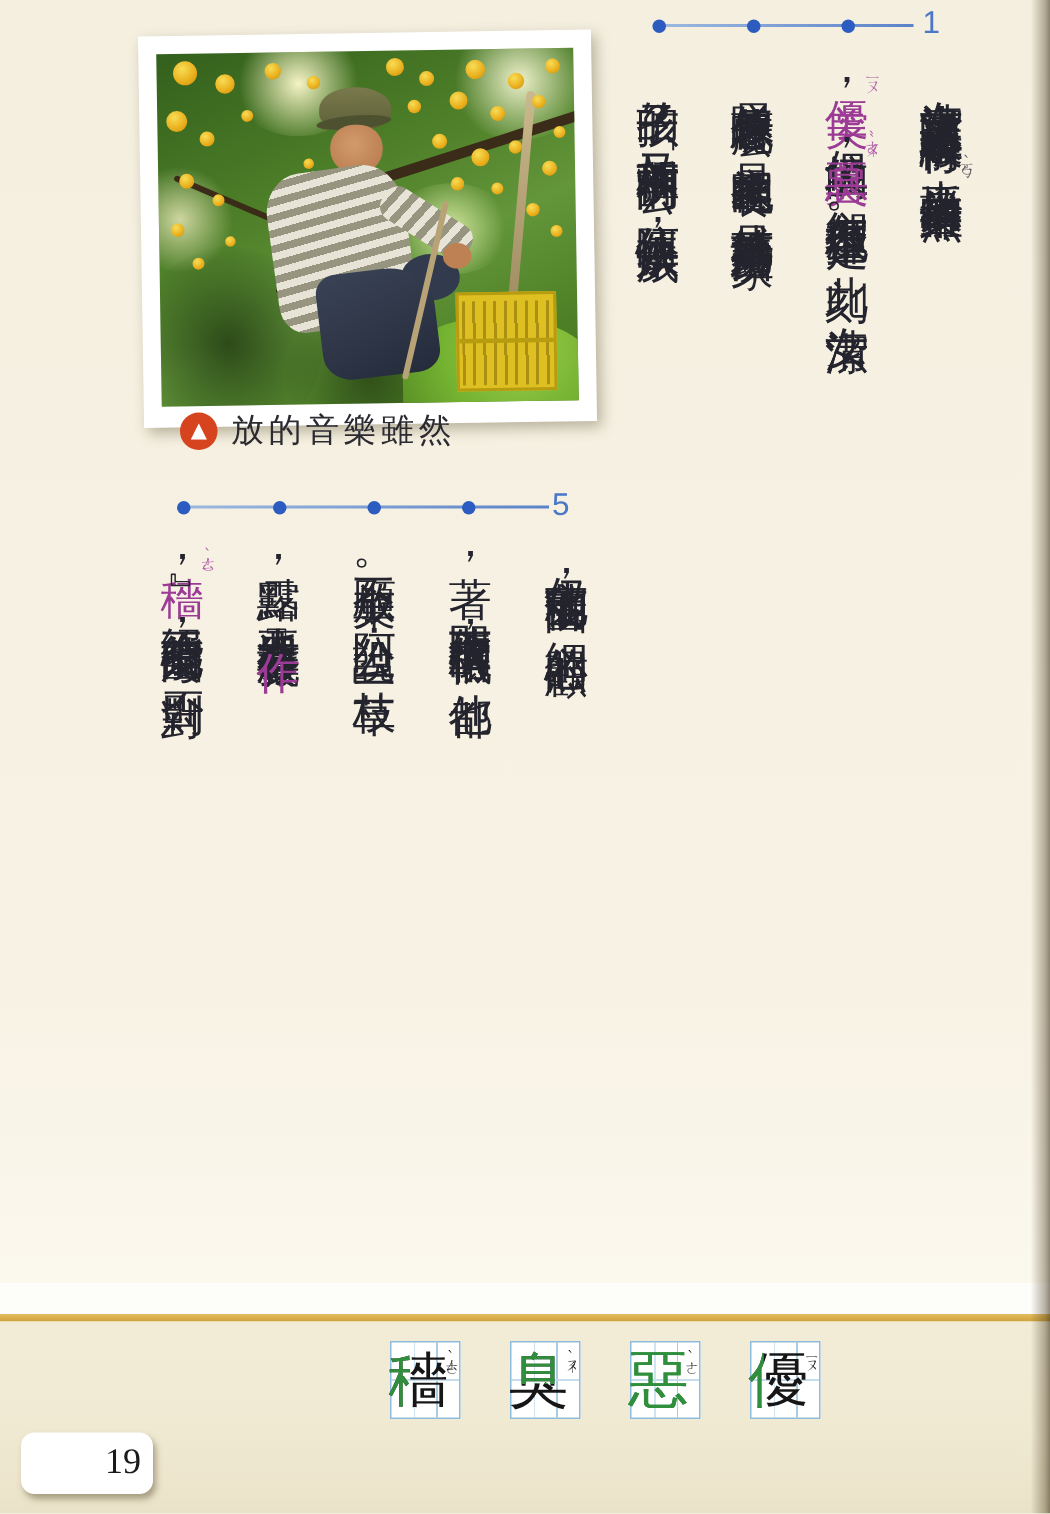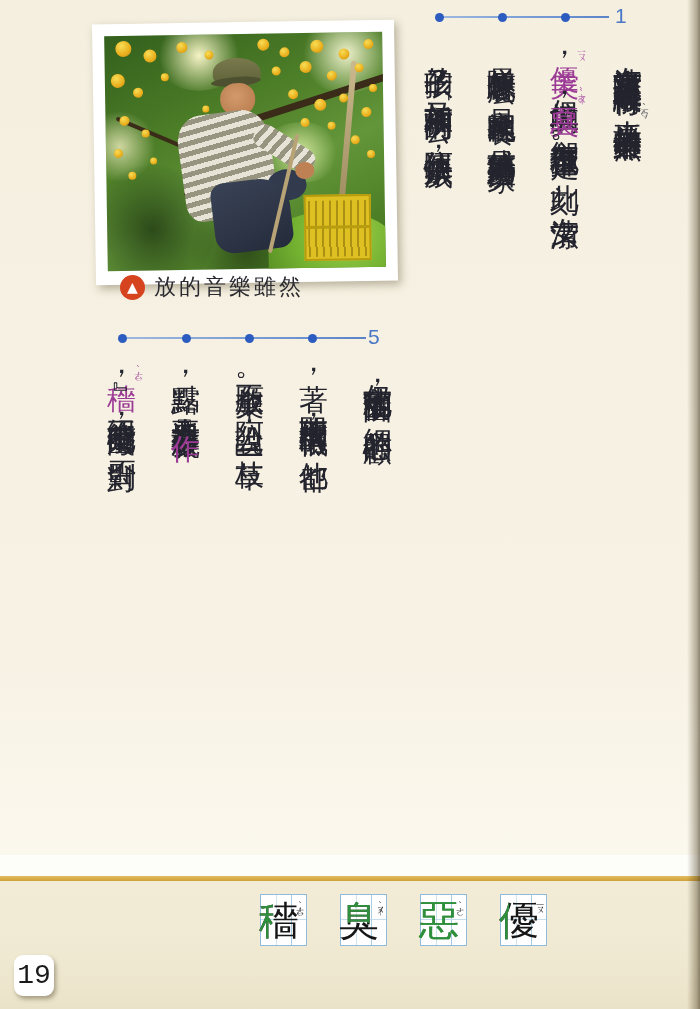--- a/index.html
+++ b/index.html
@@ -101,21 +101,21 @@
   .hl-left .over{clip-path:inset(0 70% 0 0);}
   .hl-leftwide .over{clip-path:inset(0 58% 0 0);}
   .hl-top .over{clip-path:inset(0 0 44% 0);}
   .hl-full .base{color:#2f8f3c;}
   .vzhuyin{position:absolute;left:31px;top:5px;width:14px;writing-mode:vertical-rl;text-orientation:upright;
     font-size:10px;line-height:11px;color:#222;text-align:center;letter-spacing:0;}
 
   
   .pagenum{position:absolute;left:14px;top:955px;width:40px;height:41px;background:#fff;border-radius:9px;
     box-shadow:2px 3px 4px rgba(100,90,60,0.5);display:flex;align-items:center;justify-content:center;
-    font-family:Liberation Mono, monospace;font-size:28px;color:#1a1a1a;}
+    font-family:Liberation Serif, serif;font-size:24px;color:#1a1a1a;padding-left:48px;}
 </style>
 </head>
 <body>
 
 <div class="main-area"></div>
 <div class="white-strip"></div>
 <div class="gold-line"></div>
 <div class="bottom-band"></div>
 
 <div class="photo-frame">

